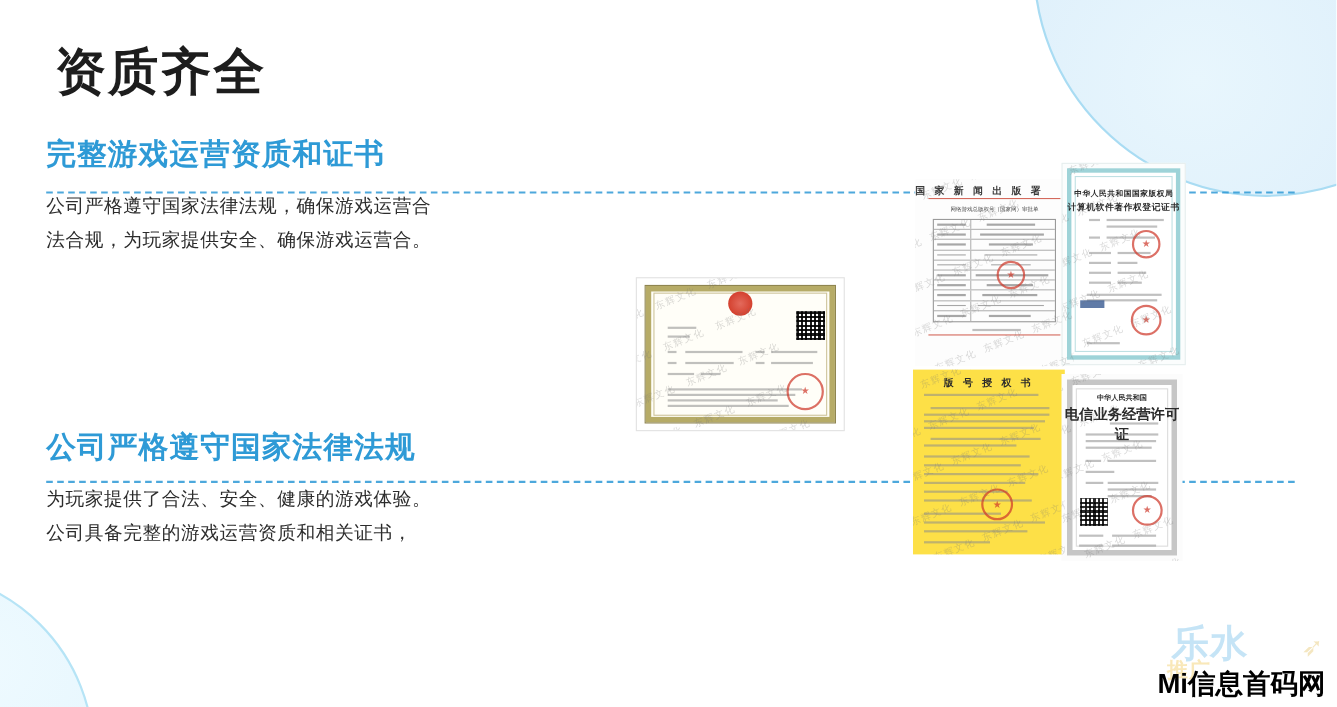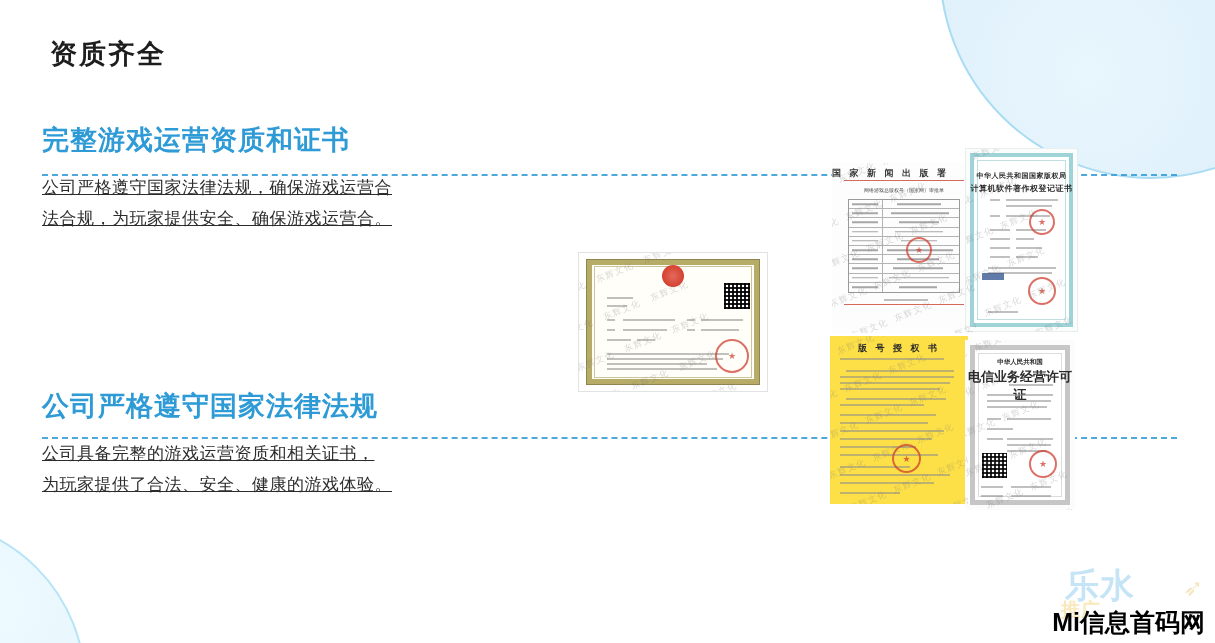--- a/index.html
+++ b/index.html
@@ -39,21 +39,21 @@
     top: 518px;
     background: radial-gradient(circle at 70% 25%, #eefaff 0%, #e4f5fd 60%, #d8f0fb 100%);
     border: 2px solid #b6e4f6;
   }
 
   
   #page-title {
     position: absolute;
     left: 50px;
     top: 38px;
-    font-size: 27px;
+    font-size: 46px;
     font-weight: bold;
     color: #1d1d1d;
     letter-spacing: 2px;
     line-height: 1.2;
   }
 
   .section {
     position: absolute;
     left: 42px;
   }
@@ -68,21 +68,21 @@
     line-height: 1.25;
     white-space: nowrap;
   }
   .section-body {
     margin-top: 14px;
     font-size: 17px;
     color: #2c2c2c;
     line-height: 1.85;
     letter-spacing: 0.5px;
   }
-  .section-body .line { display: block; text-decoration: underline; }
+  .section-body .line { display: block; }
 
   
   .divider {
     position: absolute;
     left: 42px;
     width: 1135px;
     height: 0;
     border-top: 2px dashed #2e9ad6;
     opacity: 0.85;
   }
@@ -455,22 +455,22 @@
     <div class="section-heading">完整游戏运营资质和证书</div>
     <div class="section-body">
       <span class="line">公司严格遵守国家法律法规，确保游戏运营合</span>
       <span class="line">法合规，为玩家提供安全、确保游戏运营合。</span>
     </div>
   </div>
 
   <div class="section" id="section-2">
     <div class="section-heading">公司严格遵守国家法律法规</div>
     <div class="section-body">
+      <span class="line">为玩家提供了合法、安全、健康的游戏体验。</span>
       <span class="line">公司具备完整的游戏运营资质和相关证书，</span>
-      <span class="line">为玩家提供了合法、安全、健康的游戏体验。</span>
     </div>
   </div>
 
   <div class="cert" id="cert-business-license">
     <div class="bl-frame"></div>
     <div class="bl-inner"></div>
     <div id="bl-emblem"></div>
     <div id="bl-qr"></div>
     <div class="txtline" style="left:28px;top:44px;width:26px;"></div>
     <div class="txtline" style="left:28px;top:52px;width:20px;"></div>

